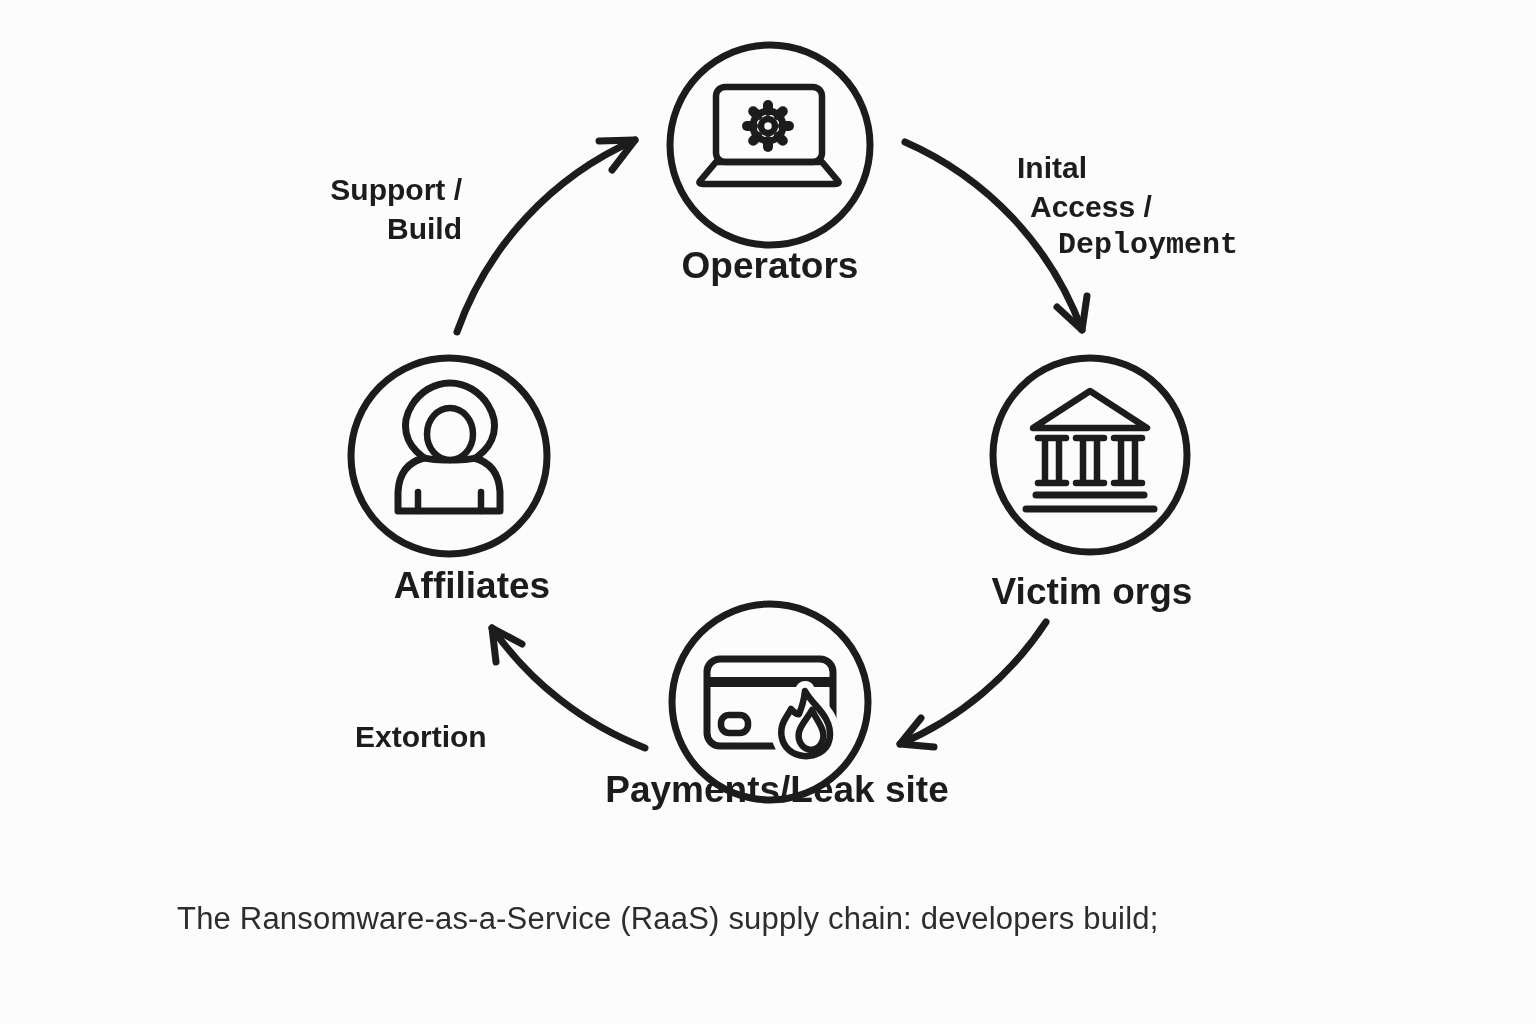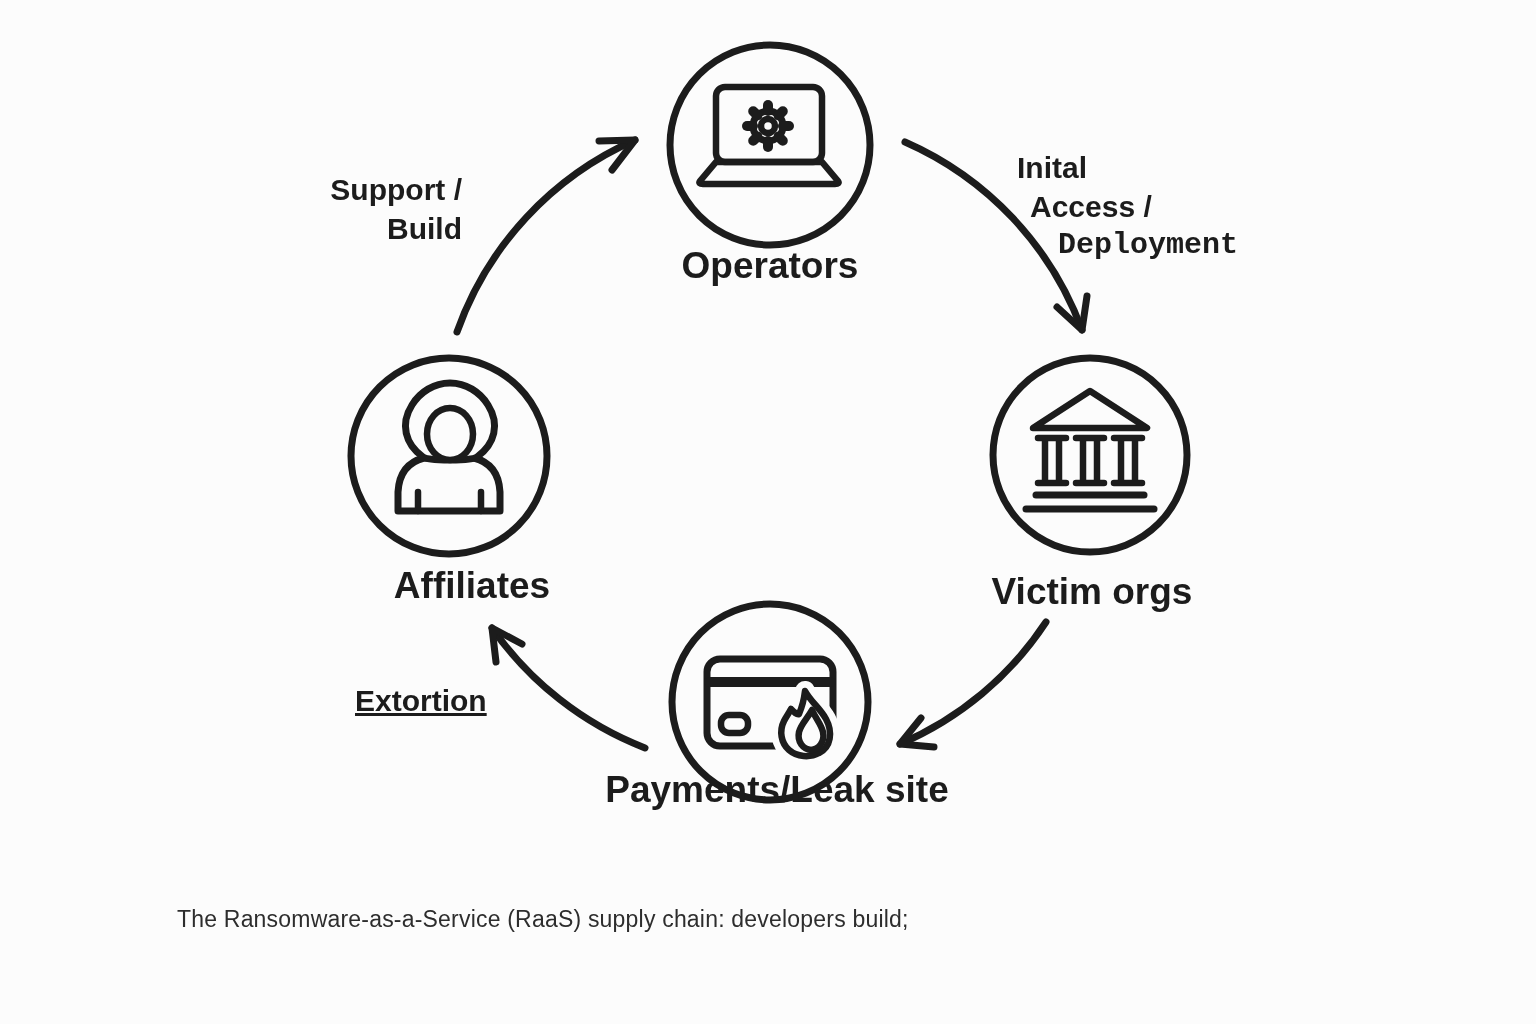--- a/index.html
+++ b/index.html
@@ -28,21 +28,21 @@
   .label{position:absolute;color:var(--ink);font-weight:700;white-space:nowrap;}
   .node-label{font-size:37px;transform:translateX(-50%);}
   .edge-label{font-size:30px;line-height:39px;}
   .right-align{text-align:right;}
   .indent-0{padding-left:0;}
   .indent-1{padding-left:13px;}
   .indent-2{padding-left:41px;font-family:Liberation Mono, monospace;}
   .caption{
     position:absolute;left:177px;top:893px;
     color:var(--caption-text);
-    font-size:23px;line-height:52px;font-weight:400;
+    font-size:31px;line-height:52px;font-weight:400;
     letter-spacing:0.2px;white-space:nowrap;
   }
 </style>
 </head>
 <body>
 
 <div class="stage">
 
   <svg class="diagram" viewBox="0 0 1536 1024">
 
@@ -135,19 +135,19 @@
     <div>Support /</div>
     <div>Build</div>
   </div>
 
   <div class="label edge-label" style="left:1017px;top:148px;">
     <div class="indent-0">Inital</div>
     <div class="indent-1">Access /</div>
     <div class="indent-2">Deployment</div>
   </div>
 
-  <div class="label edge-label" style="left:355px;top:681px;text-decoration:underline;">Extortion</div>
+  <div class="label edge-label" style="left:355px;top:717px;">Extortion</div>
 
   <div class="caption">
     <div>The Ransomware-as-a-Service (RaaS) supply chain: developers build;</div>
   </div>
 
 </div>
 
 </body></html>

